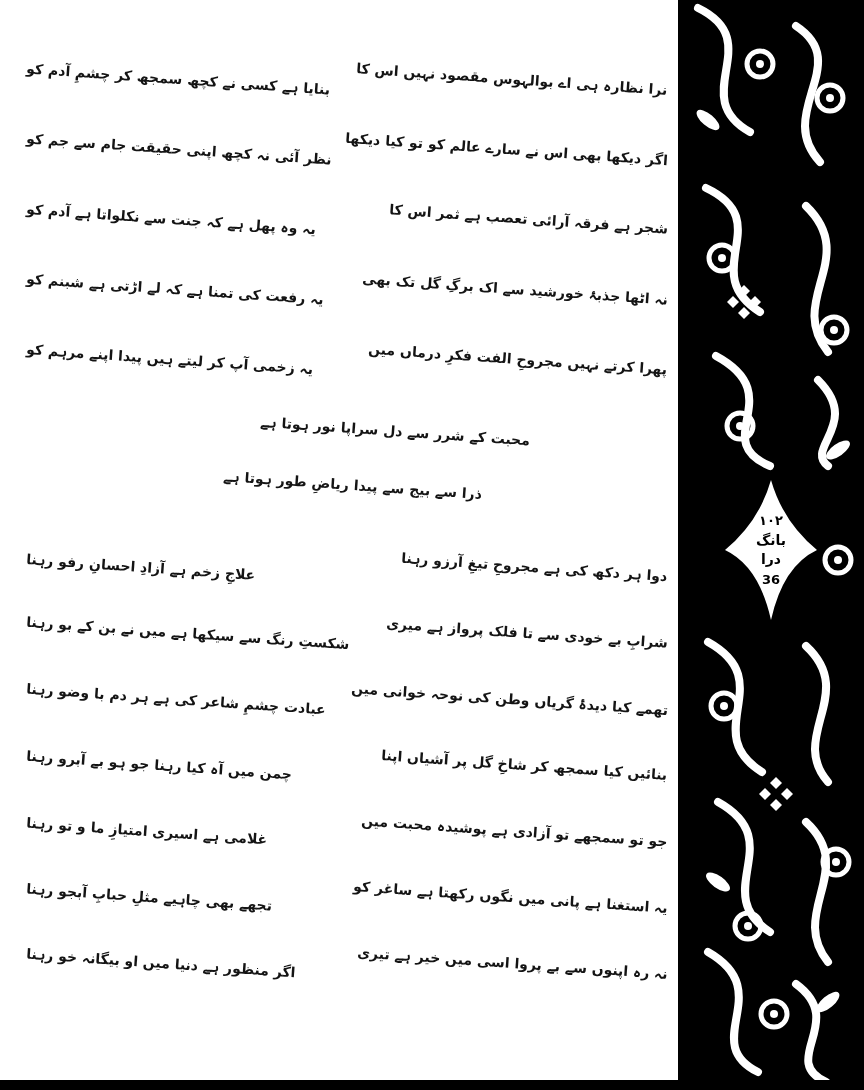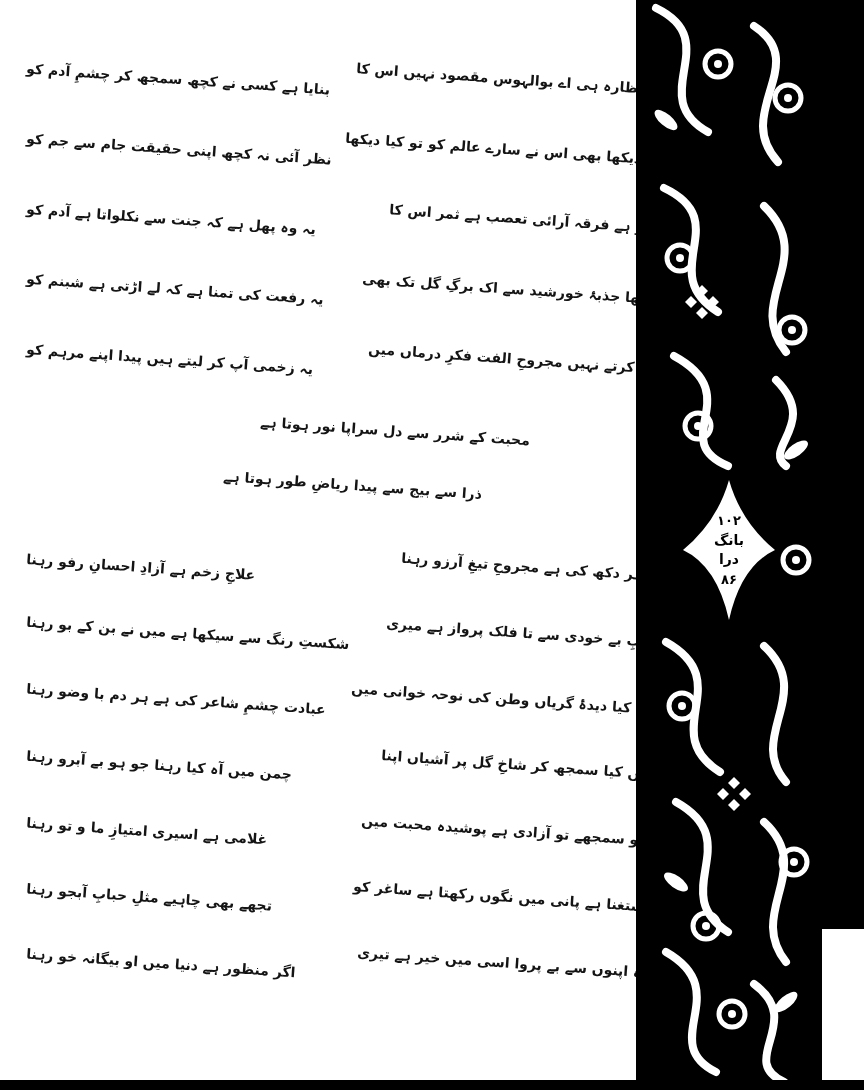--- a/index.html
+++ b/index.html
@@ -57,21 +57,20 @@
   .ghazal-two { margin-top: 22px; }
 
   
   .side-band {
     position: absolute;
     top: 0;
     right: 0;
     width: 186px;
     height: 929px;
     background: #000;
-    padding-left: 42px;
   }
   .band-svg { position: absolute; top: 0; left: 0; }
   .medallion-text {
     position: absolute;
     left: 47px;
     top: 480px;
     width: 92px;
     height: 140px;
     display: flex;
     flex-direction: column;
@@ -227,19 +226,19 @@
         <path d="M11,-6 L17,0 L11,6 L5,0 Z"></path>
         <path d="M0,5 L6,11 L0,17 L-6,11 Z"></path>
       </g>
 
       <path d="M93,480 Q105,522 139,550 Q105,566 93,620 Q81,566 47,550 Q81,522 93,480 Z" fill="#ffffff"></path>
     </svg>
 
     <div class="medallion-text">
       <span class="med-num">۱۰۲</span>
       <span class="med-title" dir="rtl" lang="ur">بانگ درا</span>
-      <span class="med-num">۸۶</span>
+      <span class="med-num">36</span>
     </div>
   </aside>
 
   <div class="bottom-rule"></div>
 
 </div>
 
 </body></html>

